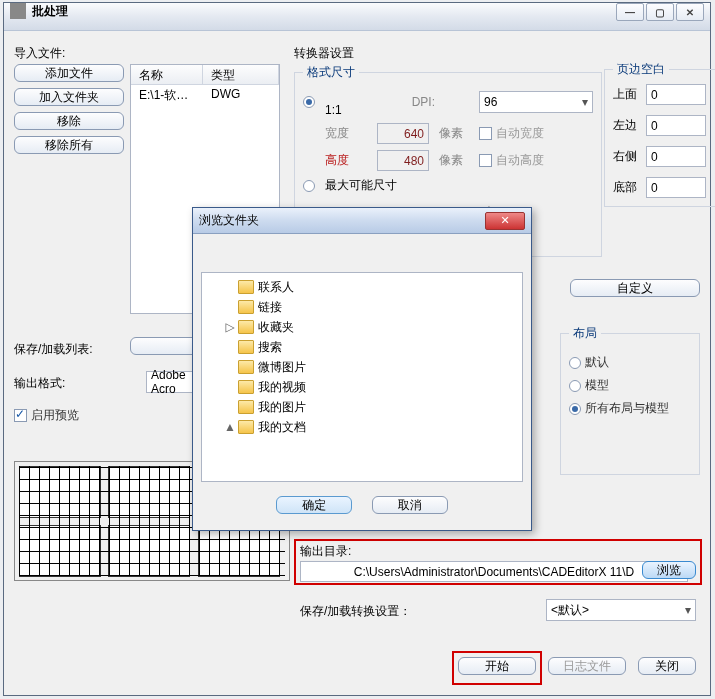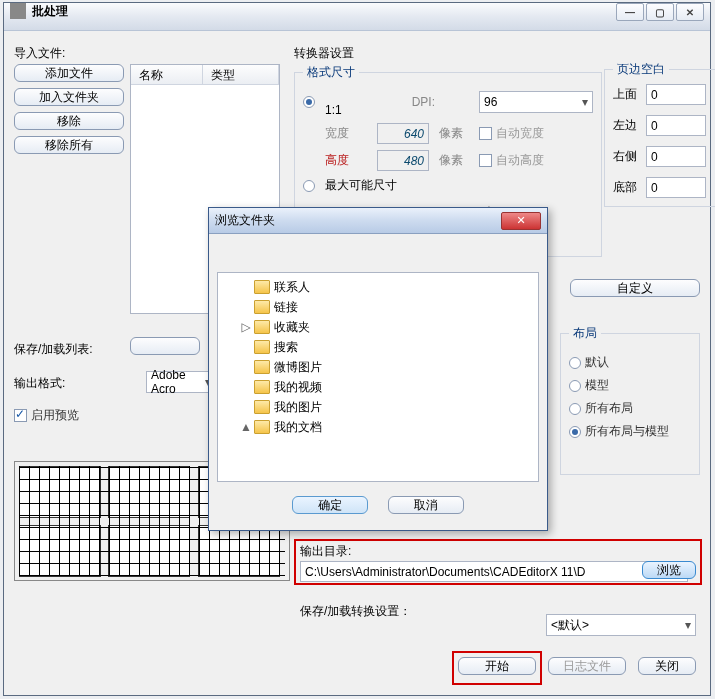--- a/index.html
+++ b/index.html
@@ -16,32 +16,32 @@
   .btn { height:18px; border:1px solid #8a9ab3; background:linear-gradient(#fdfdfe,#e6ecf4); border-radius:6px; padding:0 2px; display:inline-flex; align-items:center; justify-content:center; cursor:default;}
   .btn.wide { width:110px;}
   .list { border:1px solid #adb5c5; background:#fff; }
   .list-header { display:flex; background:linear-gradient(#fdfdfd,#ebeef3); border-bottom:1px solid #cfd5e0; height:20px;}
   .list-header span { padding:2px 8px; border-right:1px solid #cfd5e0;}
   .list-row { display:flex; height:20px;}
   .list-row span { padding:2px 8px; white-space:nowrap; overflow:hidden; text-overflow:ellipsis;}
   fieldset { border:1px solid #cfd5e0; margin:0; padding:6px 8px 8px; }
   legend { padding:0 4px; color:#0a3a7a; }
   .input { border:1px solid #adb5c5; background:#fff; height:21px; padding:0 4px; display:inline-flex; align-items:center;}
-  .input.disabled { background:#f0f0f0; color:#0c4a6e;font-style:italic;}
+  .input.disabled { background:#f0f0f0; color:#7f1d1d;}
   .chk { width:13px; height:13px; border:1px solid #8a9ab3; background:#fff; display:inline-block; vertical-align:middle; margin-right:4px; position:relative;}
   .chk.checked::after { content:"✓"; position:absolute; top:-3px; left:0; font-size:12px; color:#1a5aa8;}
   .radio { width:12px; height:12px; border:1px solid #8a9ab3; border-radius:50%; background:#fff; display:inline-block; vertical-align:middle; margin-right:4px; position:relative;}
   .radio.checked::after { content:""; position:absolute; width:6px; height:6px; background:#3a6aa8; border-radius:50%; top:2px; left:2px;}
   label { display:inline-flex; align-items:center; color:#333;}
   label.disabled { color:#999;}
   .thumb { width:82px; height:52px; border:1px solid #333; background:#fff; display:inline-block; margin:2px;}
   .thumb .sketch { position:absolute; inset:4px; background:repeating-linear-gradient(90deg,#000 0 1px,transparent 1px 10px),repeating-linear-gradient(0deg,#000 0 1px,transparent 1px 12px);}
   .redbox { position:absolute; border:2px solid #d00000; pointer-events:none;}
   
-  .dialog { position:absolute; left:208px; top:207px; width:340px; height:324px; border:1px solid #3a5a8a; background:#f0f0f0; box-shadow:3px 3px 8px rgba(0,0,0,.3);}
+  .dialog { position:absolute; left:192px; top:207px; width:340px; height:324px; border:1px solid #3a5a8a; background:#f0f0f0; box-shadow:3px 3px 8px rgba(0,0,0,.3);}
   .dlg-title { height:26px; background:linear-gradient(#eaf1fb,#cddbef 50%,#b8cbe6); display:flex; align-items:center; padding:0 6px; border-bottom:1px solid #8aa0c0;}
   .dlg-title span { flex:1;}
   .dlg-close { width:40px; height:18px; background:linear-gradient(#e88,#c33); border:1px solid #933; border-radius:2px; color:#fff; display:flex; align-items:center; justify-content:center; font-size:11px;}
   .tree { border:1px solid #adb5c5; background:#fff; height:210px; margin:8px; overflow:auto; padding:4px 2px;}
   .tree-item { display:flex; align-items:center; height:20px; padding-left:20px;}
   .tree-item .exp { width:12px; text-align:center; color:#666; margin-right:2px;}
   .tree-item .ficon { width:16px; height:14px; background:linear-gradient(#fde9a8,#f5c44a); border:1px solid #caa030; border-radius:1px; margin-right:4px;}
   .dlg-btns { text-align:center; padding:6px 0;}
   .dlg-btns .btn { width:76px; margin:0 8px;}
   .dropdown { border:1px solid #adb5c5; background:#fff; height:22px; display:inline-flex; align-items:center; padding:0 4px; position:relative;}
@@ -70,20 +70,24 @@
           <div class="btn wide">添加文件</div>
           <div class="btn wide">加入文件夹</div>
           <div class="btn wide">移除</div>
           <div class="btn wide">移除所有</div>
         </div>
         <div class="list" style="flex:1; height:250px;">
           <div class="list-header">
             <span style="width:72px">名称</span>
             <span style="flex:1">类型</span>
           </div>
+          <div class="list-row">
+            <span style="width:72px">E:\1-软文...</span>
+            <span style="flex:1">DWG</span>
+          </div>
         </div>
       </div>
     </div>
 
     <div style="position:absolute; left:10px; top:310px;text-align:center;">
       <span>保存/加载列表:</span>
     </div>
     <div class="btn" style="position:absolute; left:126px; top:306px; width:70px;"></div>
 
     <div style="position:absolute; left:10px; top:344px;">
@@ -162,45 +166,44 @@
           </div>
       </div>
     </fieldset>
 
     <div class="btn" style="position:absolute; left:566px; top:248px; width:130px;font-family:Liberation Serif, serif;">自定义</div>
 
     <fieldset style="position:absolute; left:556px; top:294px; width:140px; height:150px;">
       <legend>布局</legend>
       <label style="display:block;margin:6px 0"><span class="radio"></span><span>默认</span></label>
       <label style="display:block;margin:6px 0"><span class="radio"></span><span>模型</span></label>
-      <label style="display:block;margin:6px 0"><span class="radio"></span><span>所有布局</span></label>
       <label style="display:block;margin:6px 0"><span class="radio checked"></span><span>所有布局与模型</span></label>
     </fieldset>
 
     <div style="position:absolute; left:10px; top:430px; width:276px; height:120px; border:1px solid #888; padding:2px;">
       <div class="thumb"><div class="sketch"></div></div>
       <div class="thumb"><div class="sketch"></div></div>
       <div class="thumb"><div class="sketch"></div></div>
       <div class="thumb"><div class="sketch"></div></div>
       <div class="thumb"><div class="sketch"></div></div>
       <div class="thumb"><div class="sketch"></div></div>
     </div>
 
     <div style="position:absolute; left:296px; top:512px;">
       <span>输出目录:</span>
     </div>
-    <div class="input" style="position:absolute; left:296px; top:530px; width:388px; overflow:hidden;">
+    <div class="input" style="position:absolute; left:296px; top:530px; width:388px; overflow:hidden;justify-content:center;">
       <span>C:\Users\Administrator\Documents\CADEditorX 11\D</span>
     </div>
     <div class="btn" style="position:absolute; left:638px; top:530px; width:54px; background:linear-gradient(#eaf4ff,#bcd9f5); border-color:#3a8ad0;">浏览</div>
 
     <div style="position:absolute; left:296px; top:572px;">
       <span>保存/加载转换设置：</span>
     </div>
-    <div class="dropdown" style="position:absolute; left:542px; top:583px; width:150px;">
+    <div class="dropdown" style="position:absolute; left:542px; top:568px; width:150px;">
       <span>&lt;默认&gt;</span>
     </div>
 
     <div class="btn" style="position:absolute; left:454px; top:626px; width:78px;">开始</div>
     <div class="btn" style="position:absolute; left:544px; top:626px; width:78px; color:#999;">日志文件</div>
     <div class="btn" style="position:absolute; left:634px; top:626px; width:58px;">关闭</div>
 
     <div class="redbox" style="left:290px; top:508px; width:408px; height:46px;"></div>
     <div class="redbox" style="left:448px; top:620px; width:90px; height:34px;"></div>
 

